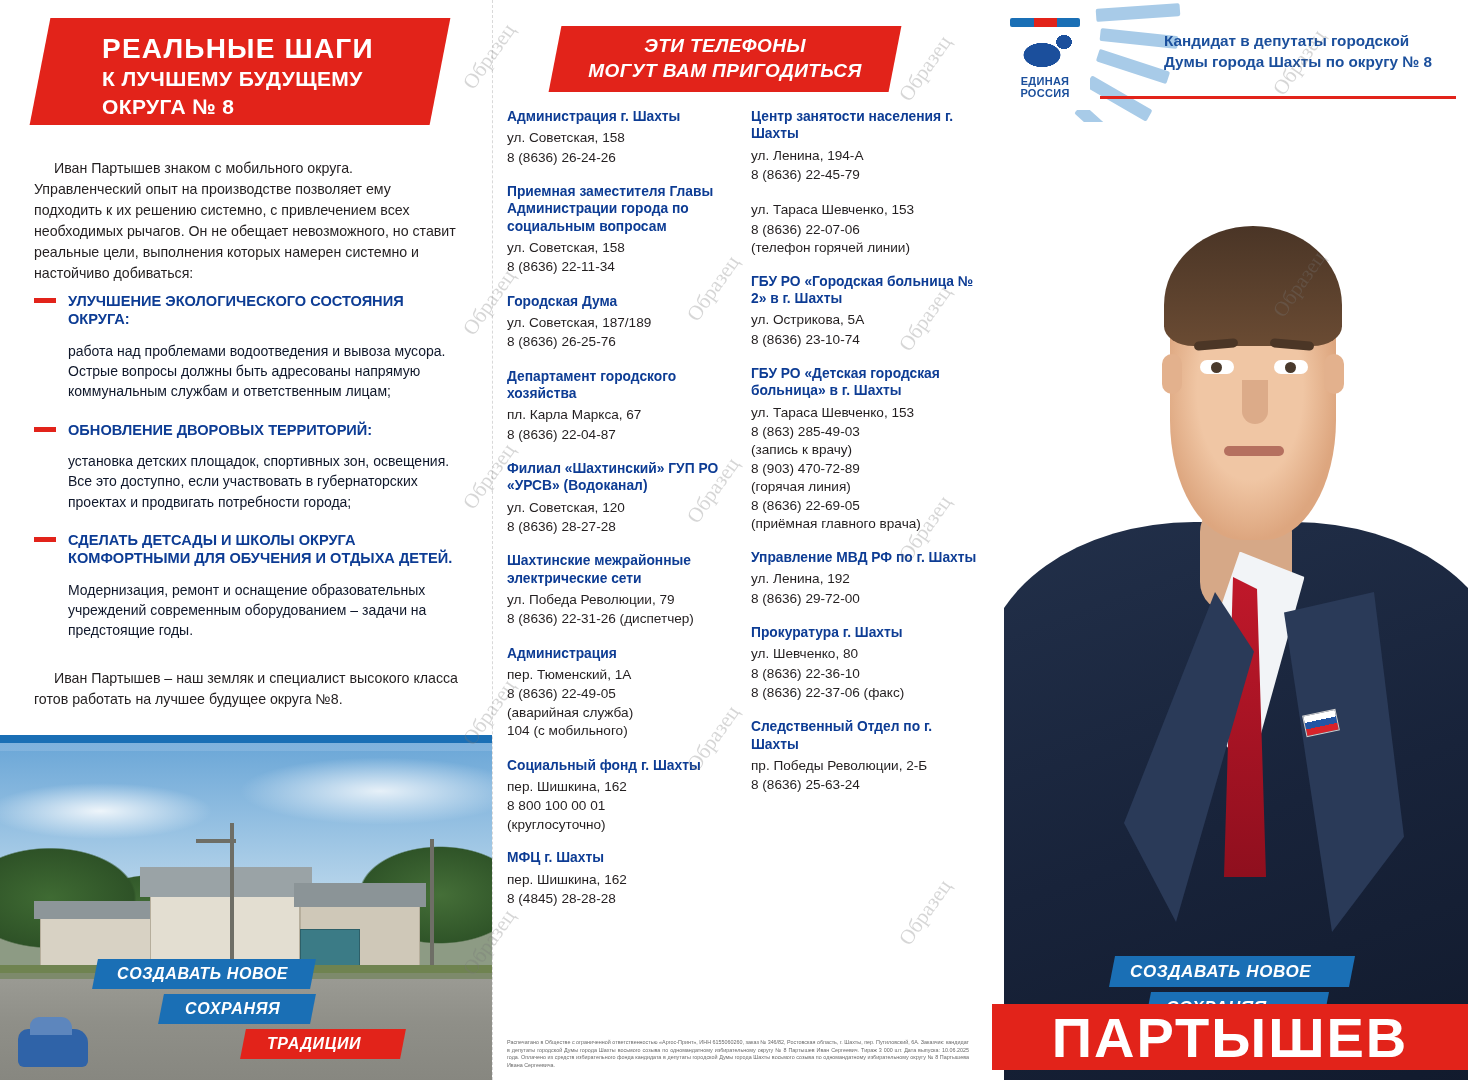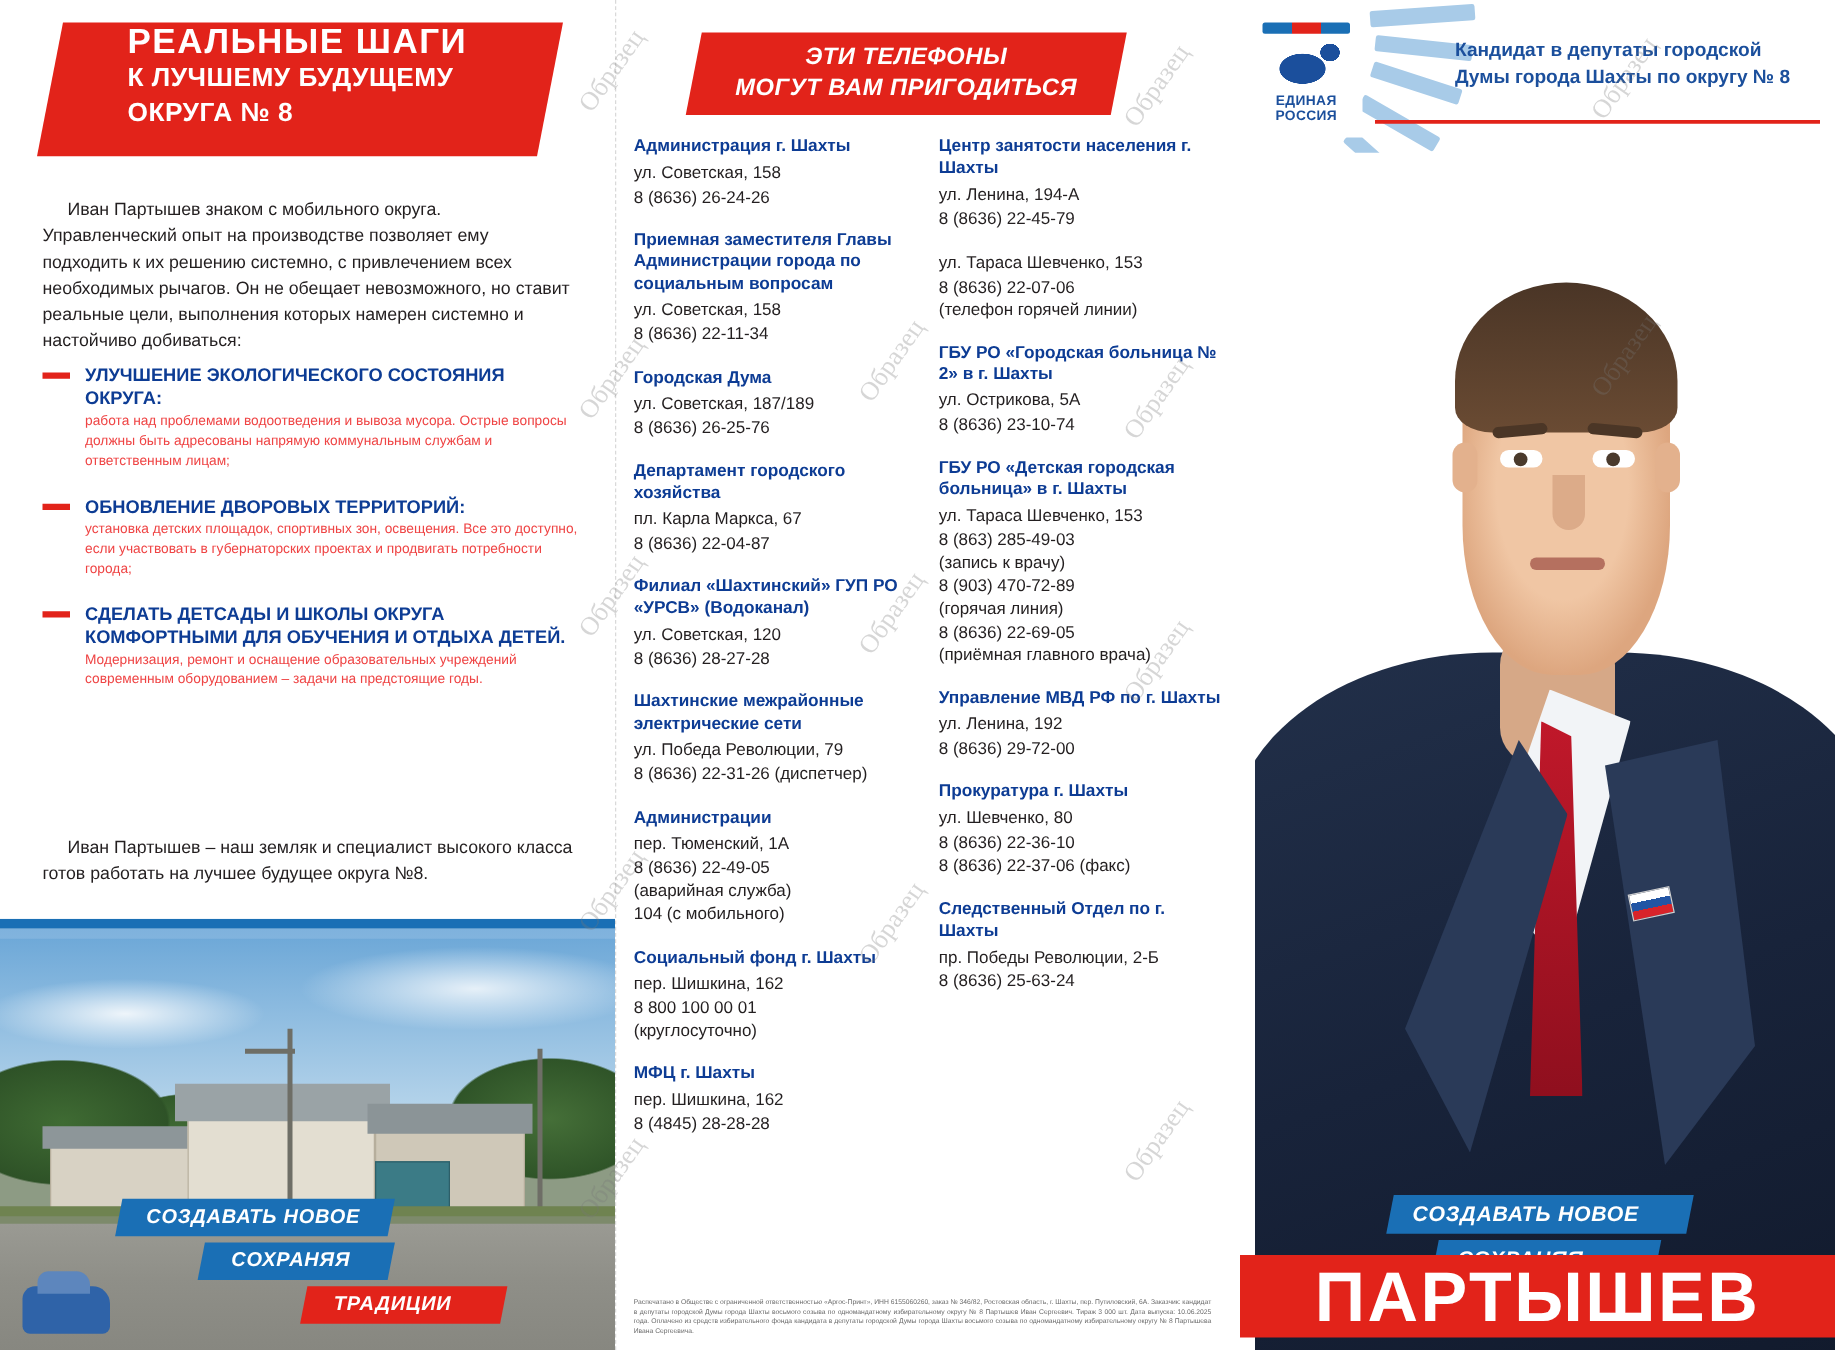--- a/index.html
+++ b/index.html
@@ -15,21 +15,21 @@
   .left-panel {
     position: absolute; left: 0; top: 0; width: 492px; height: 1080px;
     background: #ffffff; overflow: hidden;
   }
   .hdr-banner {
     position: absolute; left: 40px; top: 18px; width: 400px; height: 107px;
     background: #e2231a;
     transform: skewX(-11deg);
   }
   .hdr-banner-inner {
-    position: absolute; left: 46px; top: 2px; width: 400px; height: 107px;
+    position: absolute; left: 46px; top: 18px; width: 400px; height: 107px;
     padding: 14px 0 0 56px;
     color: #fff;
   }
   .hdr-l1 { font-size: 28px; font-weight: bold; letter-spacing: 1.2px; line-height: 1.18; }
   .hdr-l2 { font-size: 21px; font-weight: bold; letter-spacing: .4px; line-height: 1.35; }
   .hdr-l3 { font-size: 21px; font-weight: bold; letter-spacing: .4px; line-height: 1.35; }
 
   .body-text {
     position: absolute; left: 34px; top: 158px; width: 425px;
     font-size: 14.2px; line-height: 1.48; color: #231f20;
@@ -39,21 +39,21 @@
   .bullets { position: absolute; left: 34px; top: 292px; width: 428px; }
   .bullet { position: relative; padding-left: 34px; margin-bottom: 19px; }
   .bullet .dash {
     position: absolute; left: 0; top: 6px; width: 22px; height: 5px; background: #e2231a;
   }
   .bullet .b-title {
     color: #0d3c94; font-weight: bold; font-size: 14.6px; line-height: 1.26;
     text-transform: uppercase;
   }
   .bullet .b-body {
-    color: #ef4444; font-size: 11px; line-height: 1.45; margin-top: 1px;
+    color: #0f172a; font-size: 14px; line-height: 1.45; margin-top: 12px;
   }
   .closing {
     position: absolute; left: 34px; top: 668px; width: 425px;
     font-size: 14.2px; line-height: 1.48; color: #231f20; text-indent: 20px;
   }
 
   .photo-block {
     position: absolute; left: 0; top: 735px; width: 492px; height: 345px;
     overflow: hidden;
   }
@@ -403,21 +403,21 @@
           <div class="e-name">Филиал «Шахтинский» ГУП РО «УРСВ» (Водоканал)</div>
           <div class="e-line">ул. Советская, 120</div>
           <div class="e-line">8 (8636) 28-27-28</div>
         </div>
         <div class="entry">
           <div class="e-name">Шахтинские межрайонные электрические сети</div>
           <div class="e-line">ул. Победа Революции, 79</div>
           <div class="e-line">8 (8636) 22-31-26 (диспетчер)</div>
         </div>
         <div class="entry">
-          <div class="e-name">Администрации</div>
+          <div class="e-name">Администрация</div>
           <div class="e-line">пер. Тюменский, 1А</div>
           <div class="e-line">8 (8636) 22-49-05</div>
           <div class="e-note">(аварийная служба)</div>
           <div class="e-line">104 (с мобильного)</div>
         </div>
         <div class="entry">
           <div class="e-name">Социальный фонд г. Шахты</div>
           <div class="e-line">пер. Шишкина, 162</div>
           <div class="e-line">8 800 100 00 01</div>
           <div class="e-note">(круглосуточно)</div>

